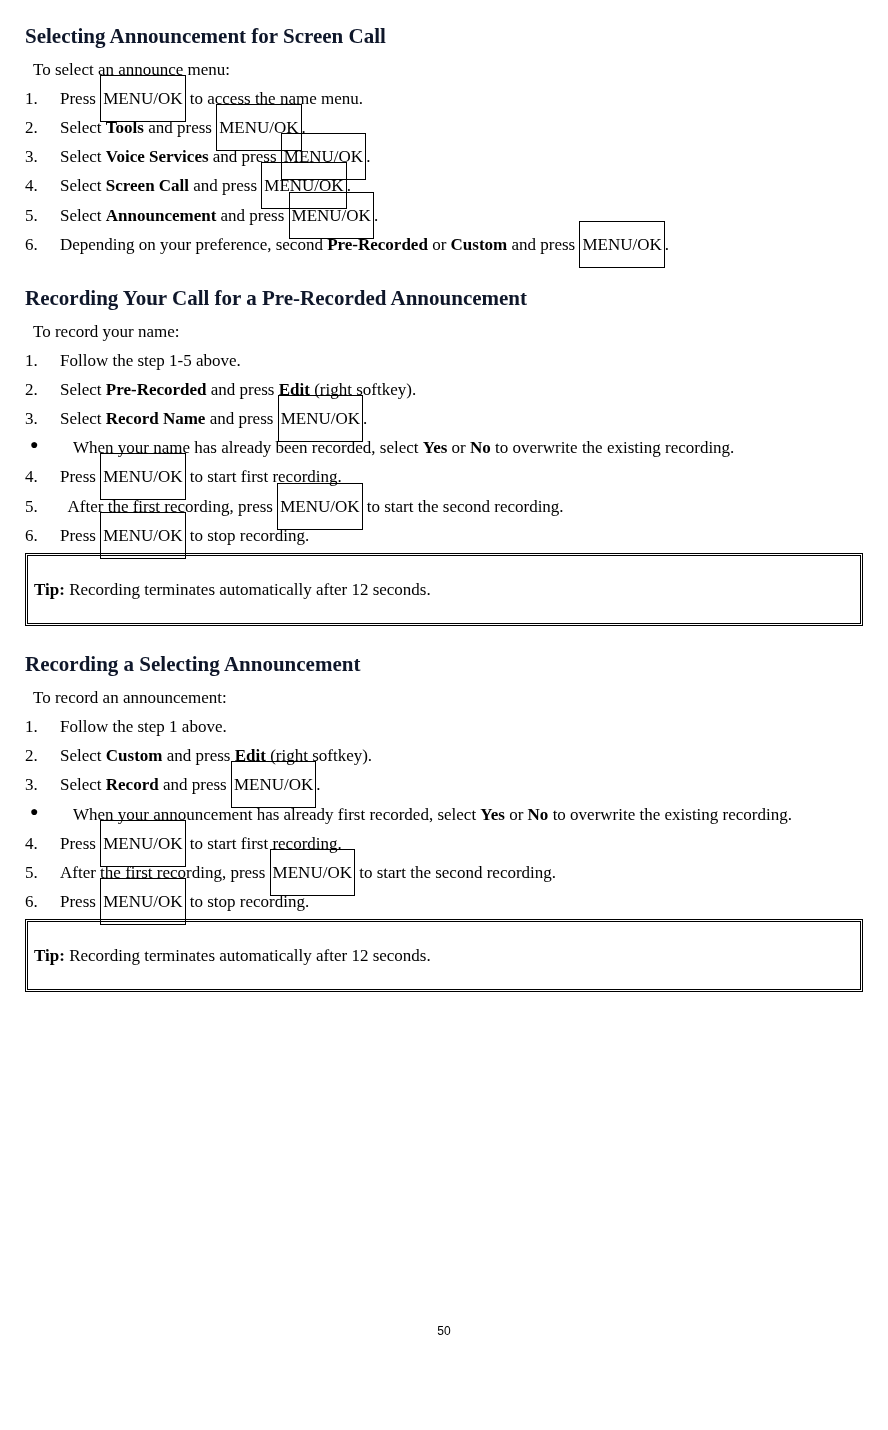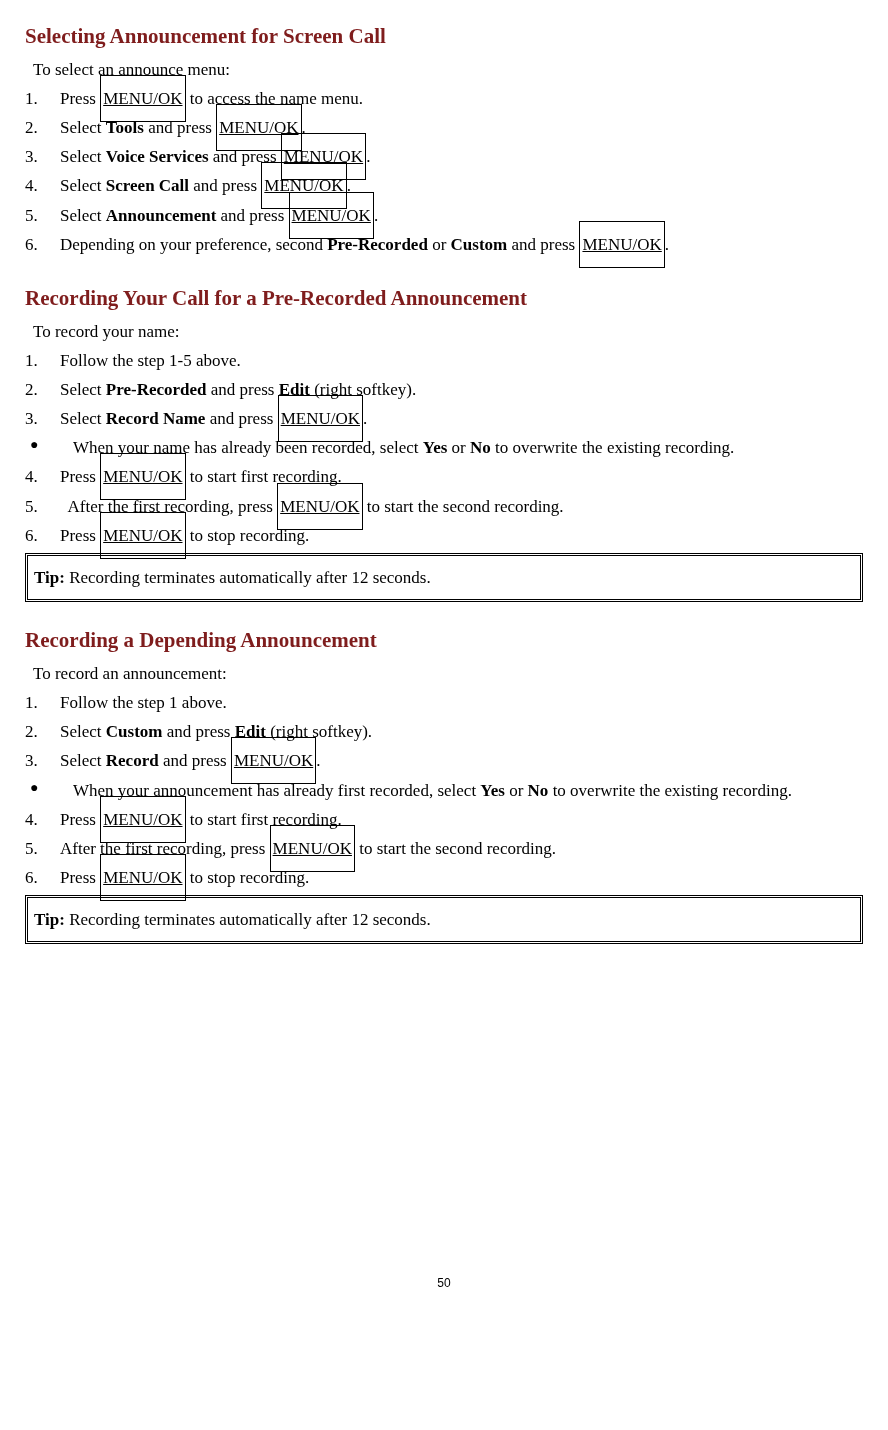--- a/index.html
+++ b/index.html
@@ -5,21 +5,21 @@
     body {
       font-family: "Century Schoolbook", Georgia, serif;
       font-size: 17px;
       line-height: 1.6;
       margin: 0;
       padding: 20px 25px 40px 25px;
       color: #000;
       width: 838px;
     }
     .section-heading {
-      color: #7f1d1d;
+      color: #0f172a;
       font-weight: bold;
       font-size: 21px;
       margin: 0 0 2px 0;
     }
     .intro {
       margin: 0 0 2px 8px;
     }
     .step-list {
       margin: 0;
       padding: 0;
@@ -45,28 +45,27 @@
       font-size: 14px;
     }
     .bullet-text {
       flex: 1;
       text-align: justify;
       padding-left: 8px;
     }
     .keycap {
       border: 1px solid #000;
       padding: 13px 2px;
-      text-decoration: underline;
     }
     .bold {
       font-weight: bold;
     }
     .tip-box {
       border: 3px double #000;
-      padding: 8px 6px;
+      padding: 20px 6px;
       margin-top: 4px;
     }
     .spacer {
       height: 22px;
     }
     .page-num {
       text-align: center;
       margin-top: 330px;
       font-family: Arial, sans-serif;
       font-size: 12px;
@@ -137,21 +136,21 @@
     <div class="step-num">6.</div>
     <div class="step-text"><span>Press </span><span class="keycap">MENU/OK</span><span> to stop recording.</span></div>
   </div>
 </div>
 <div class="tip-box">
   <span class="bold">Tip:</span><span> Recording terminates automatically after 12 seconds.</span>
 </div>
 
 <div class="spacer"></div>
 
-<div class="section-heading">Recording a Depending Announcement</div>
+<div class="section-heading">Recording a Selecting Announcement</div>
 <div class="intro">To record an announcement:</div>
 <div class="step-list">
   <div class="step">
     <div class="step-num">1.</div>
     <div class="step-text">Follow the step 1 above.</div>
   </div>
   <div class="step">
     <div class="step-num">2.</div>
     <div class="step-text"><span>Select </span><span class="bold">Custom</span><span> and press </span><span class="bold">Edit</span><span> (right softkey).</span></div>
   </div>

